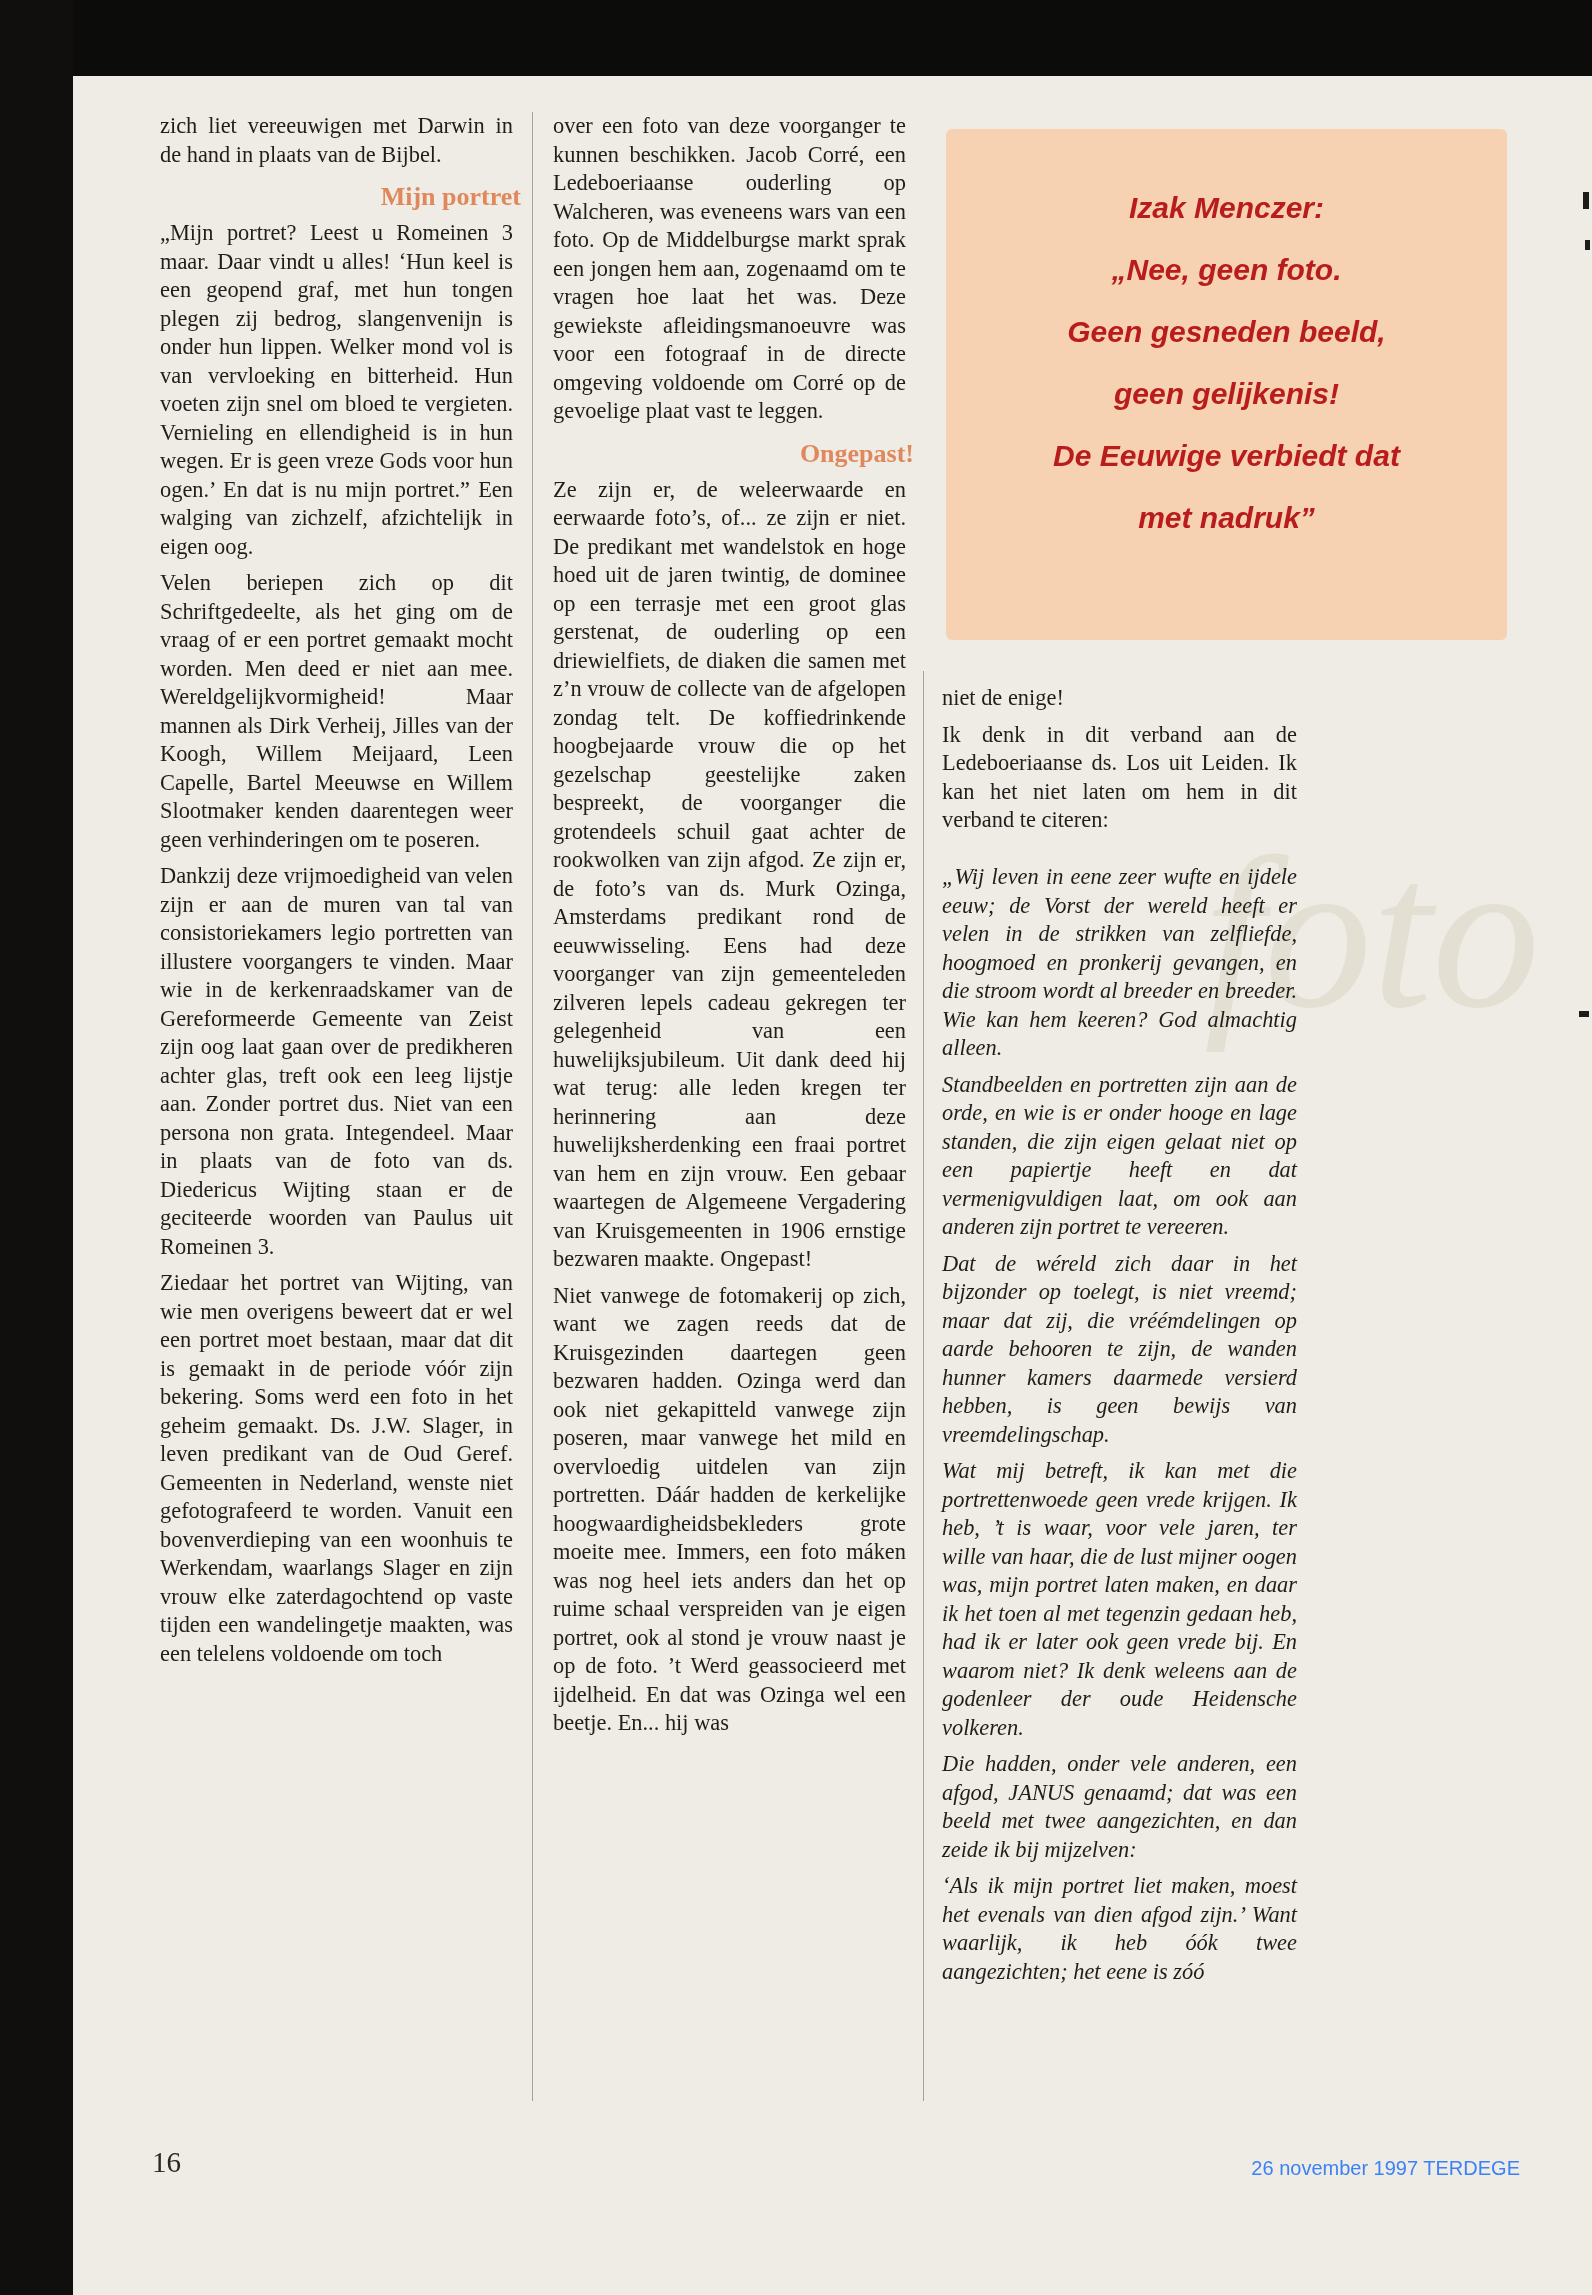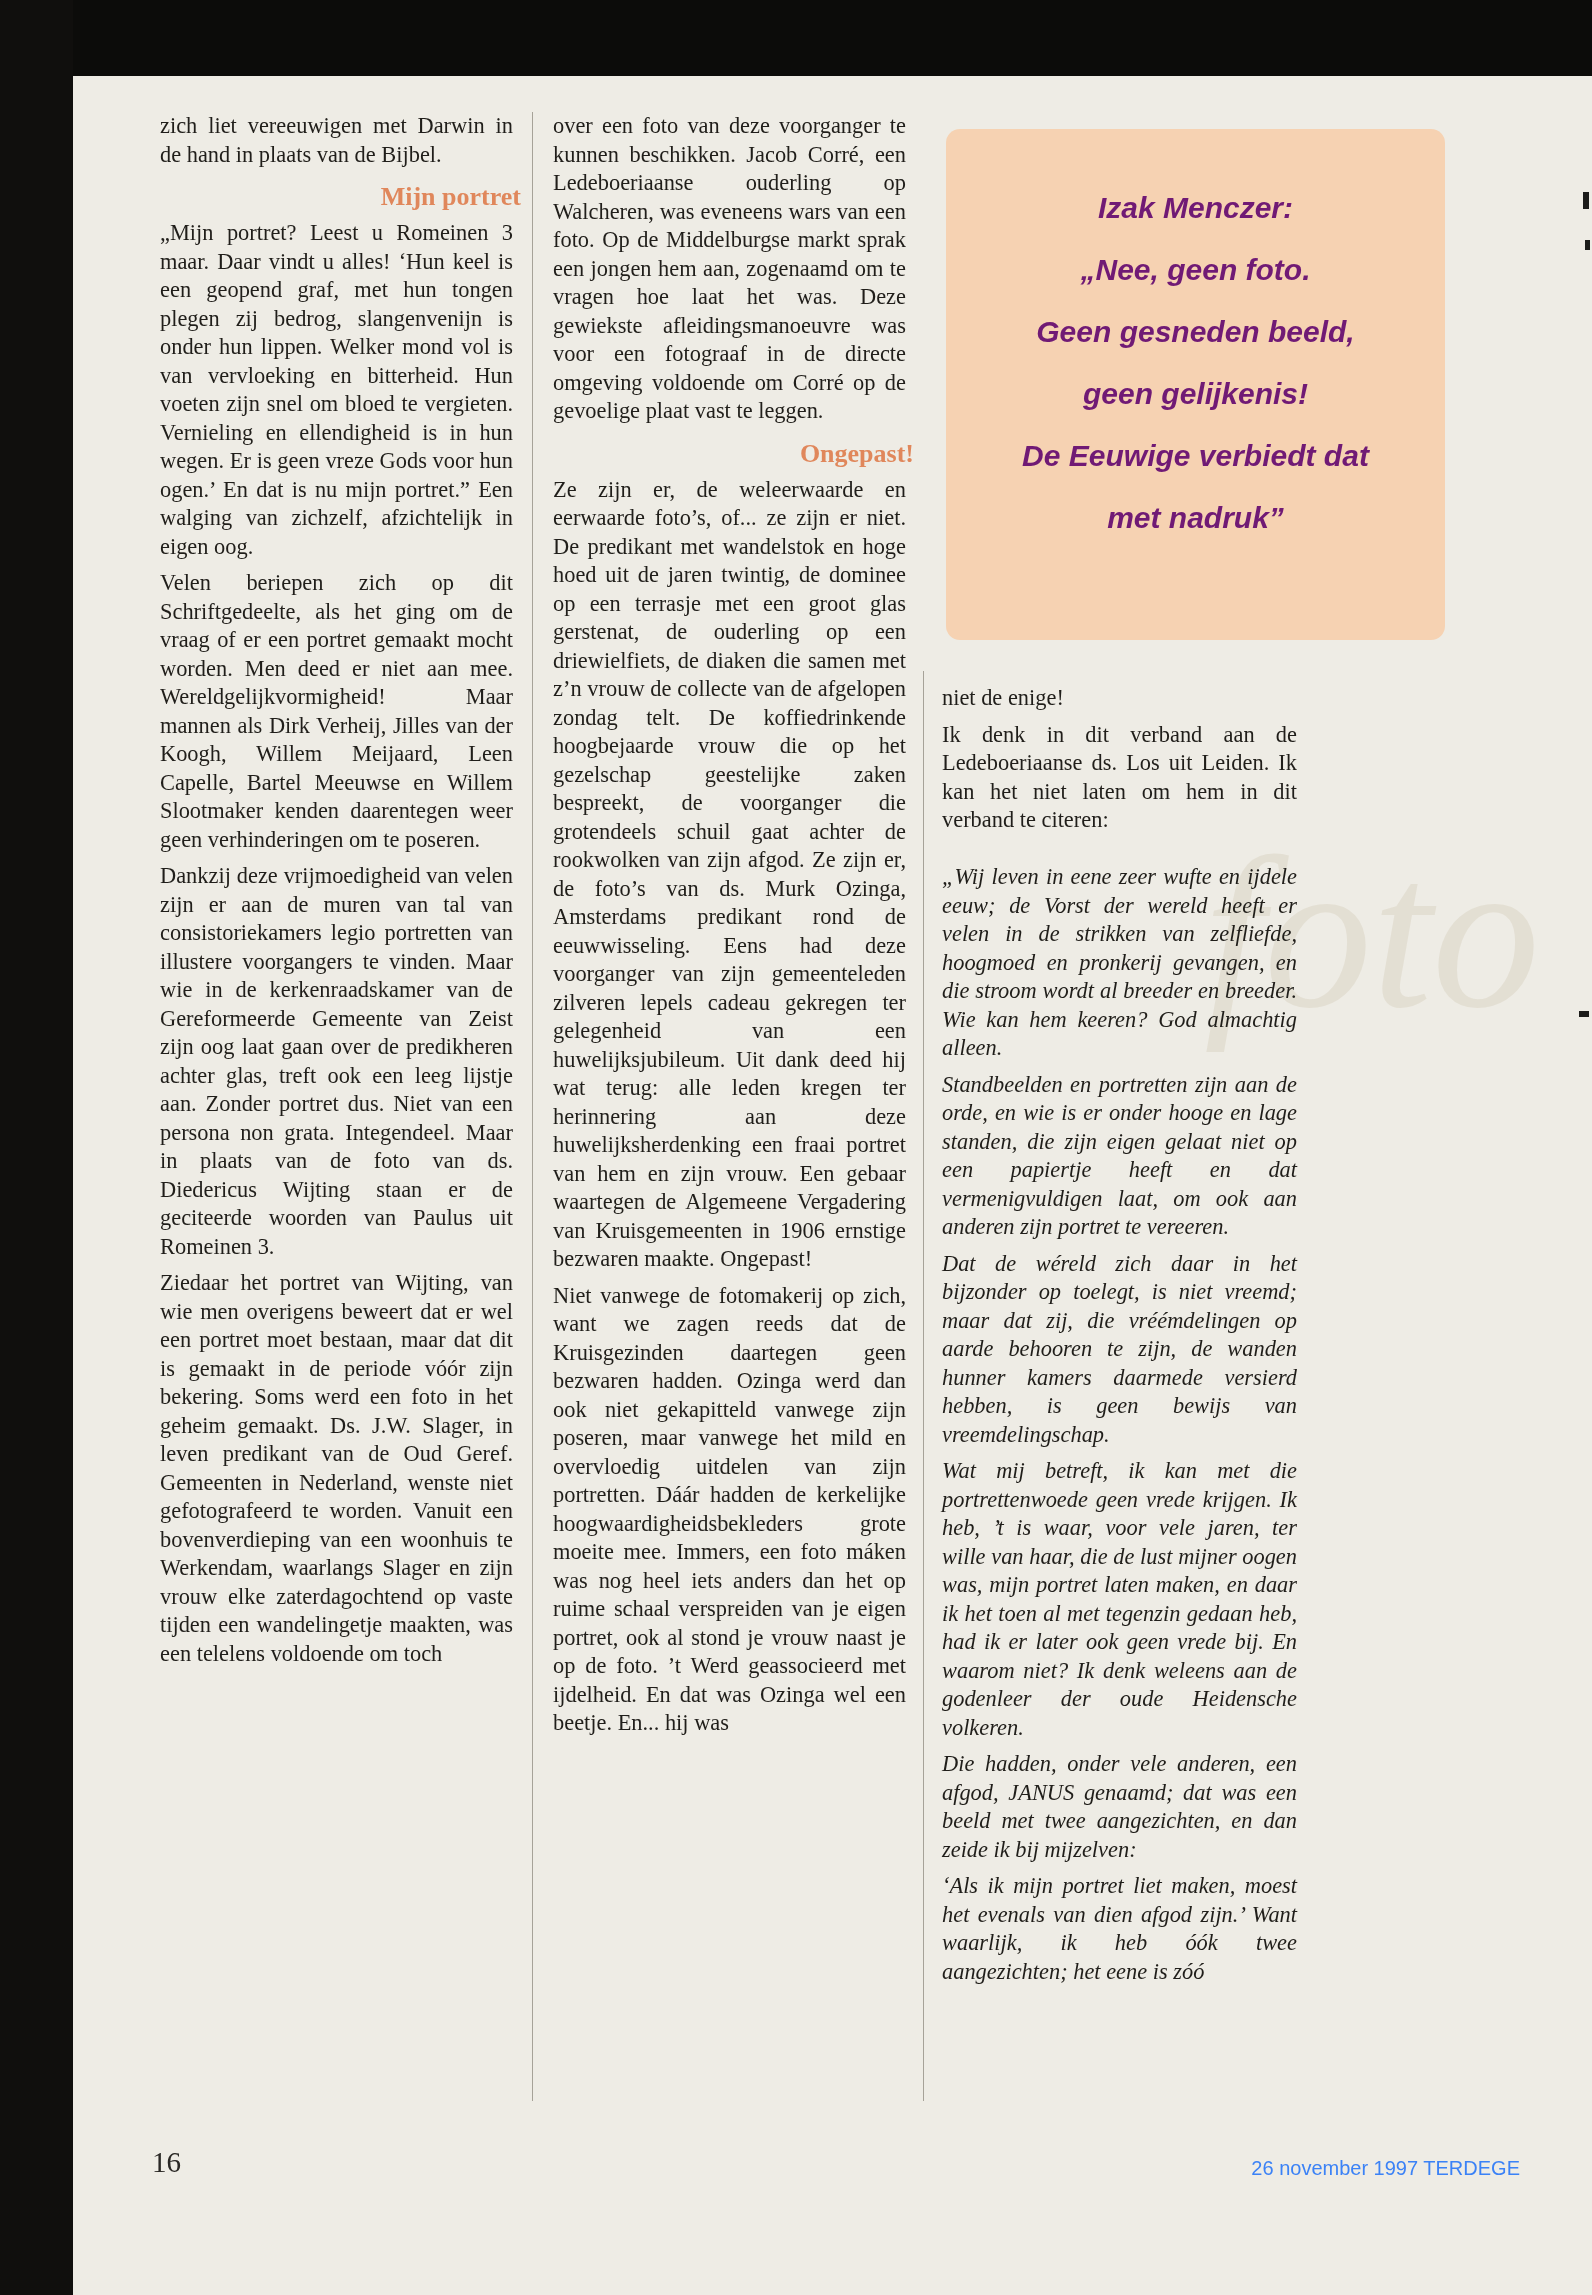--- a/index.html
+++ b/index.html
@@ -39,27 +39,27 @@
     font-size: 26px; line-height: 29px;
     color: #e0875b; font-weight: bold;
     margin: 13px 0 7px 0; text-align: right;
   }
 
   .quote { font-style: italic; }
   .quote-first { margin-top: 28.5px !important; }
 
   .pullquote {
     position: absolute; left: 946px; top: 129px;
-    width: 499px; height: 511px;
+    width: 561px; height: 511px;
     background: #f6d2b2;
-    border-radius: 14px;
+    border-radius: 6px;
     text-align: center;
     font-family: "Liberation Sans", sans-serif;
     font-style: italic; font-weight: bold;
-    color: #701a75;
+    color: #b91c1c;
     padding-top: 48px;
     z-index: 2;
   }
   .pq-line { font-size: 30px; line-height: 62px; }
 
   .vrule { position: absolute; width: 0.9px; background: #a6a298; z-index: 2; }
   .rule1 { left: 532px; top: 112px; height: 1989px; }
   .rule2 { left: 923px; top: 671px; height: 1430px; }
 
   .page-number {

